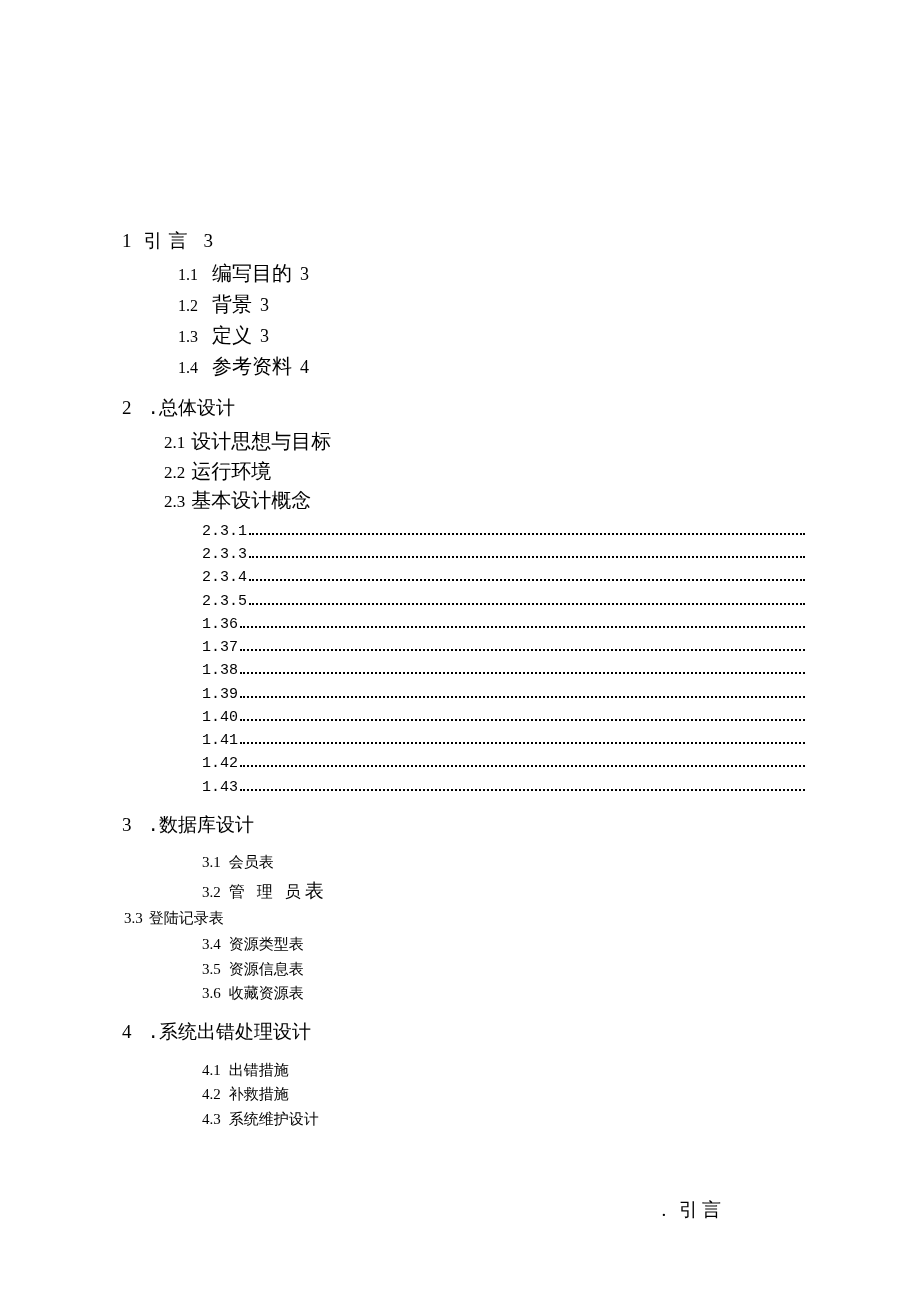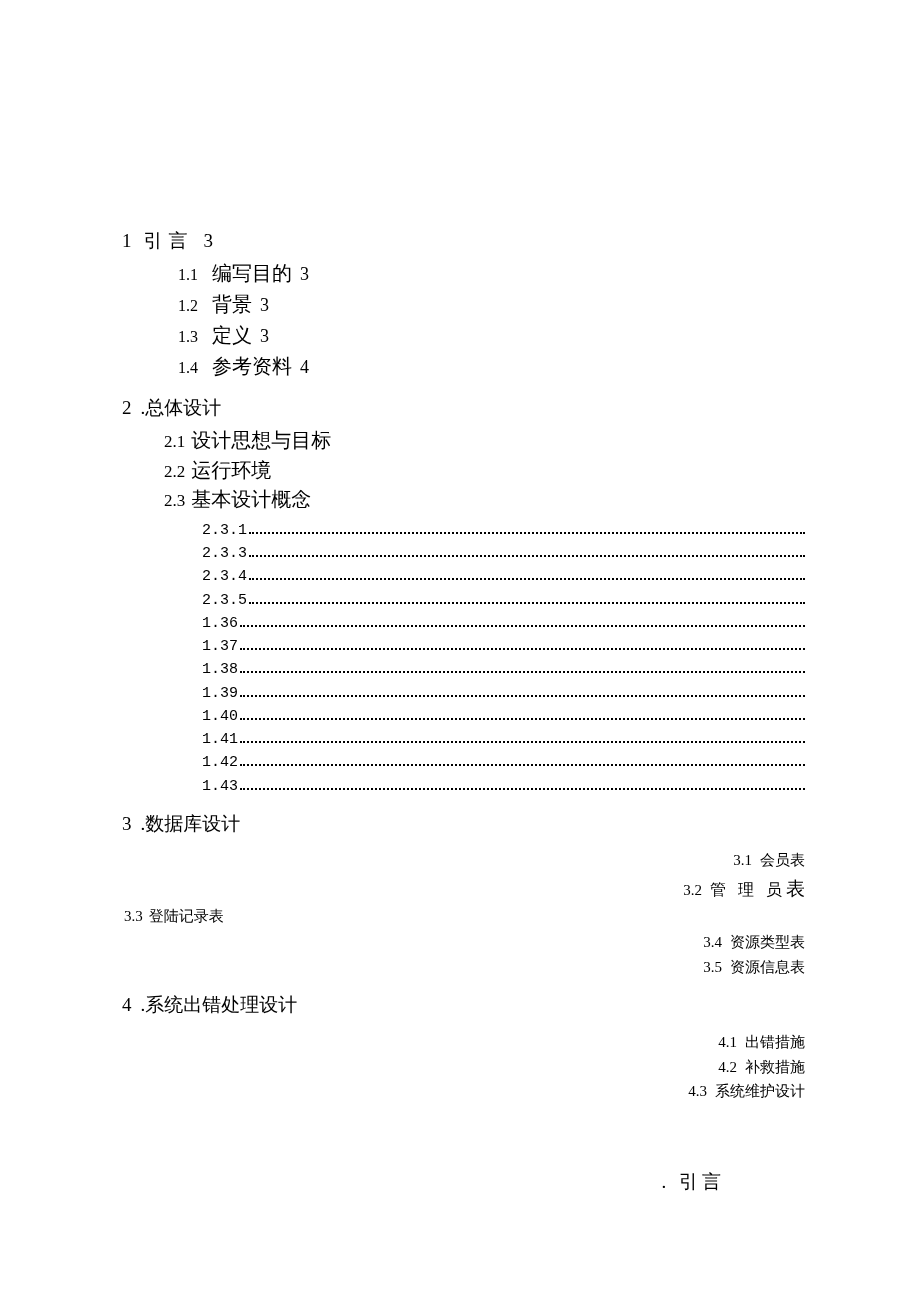--- a/index.html
+++ b/index.html
@@ -36,21 +36,21 @@
     }
     .sec1-sub .num { font-size: 16px; }
     .sec1-sub .title { margin-left: 14px; font-size: 20px; }
     .sec1-sub .pg { margin-left: 8px; font-size: 18px; }
     .lvl1b {
       font-size: 19px;
       margin-top: 12px;
       margin-bottom: 4px;
     }
     .lvl1b .num { }
-    .lvl1b .title { margin-left: 9px; }
+    .lvl1b .title { margin-left: 16px; font-family: Liberation Mono, monospace; }
     .sec2-sub {
       margin-left: 42px;
       font-size: 20px;
       line-height: 1.48;
     }
     .sec2-sub .num { font-size: 17px; }
     .sec2-sub .title { margin-left: 6px; }
     .dotted-block {
       margin-left: 80px;
       margin-top: 4px;
@@ -70,21 +70,20 @@
     .dotted-row .dots {
       flex: 1 1 auto;
       border-bottom: 2px dotted #000;
       margin: 0 0 4px 2px;
       height: 0.6em;
     }
     .sec3-sub, .sec4-sub {
       margin-left: 80px;
       font-size: 15px;
       line-height: 1.65;
-      justify-content: flex-end;
     }
     .sec3-sub .num, .sec4-sub .num { }
     .sec3-sub .title, .sec4-sub .title { margin-left: 8px; }
     .sec3-sub .title-spaced { margin-left: 8px; letter-spacing: 4px; font-size: 16px; }
     .sec33 {
       margin-left: 2px;
       font-size: 15px;
       line-height: 1.7;
     }
     .sec33 .num { }
@@ -216,20 +215,24 @@
     <span class="title">登陆记录表</span>
   </div>
   <div class="row sec3-sub">
     <span class="num">3.4</span>
     <span class="title">资源类型表</span>
   </div>
   <div class="row sec3-sub">
     <span class="num">3.5</span>
     <span class="title">资源信息表</span>
   </div>
+  <div class="row sec3-sub">
+    <span class="num">3.6</span>
+    <span class="title">收藏资源表</span>
+  </div>
 
   <div class="row lvl1b">
     <span class="num">4</span>
     <span class="title">.系统出错处理设计</span>
   </div>
   <div style="height:6px"></div>
   <div class="row sec4-sub">
     <span class="num">4.1</span>
     <span class="title">出错措施</span>
   </div>

